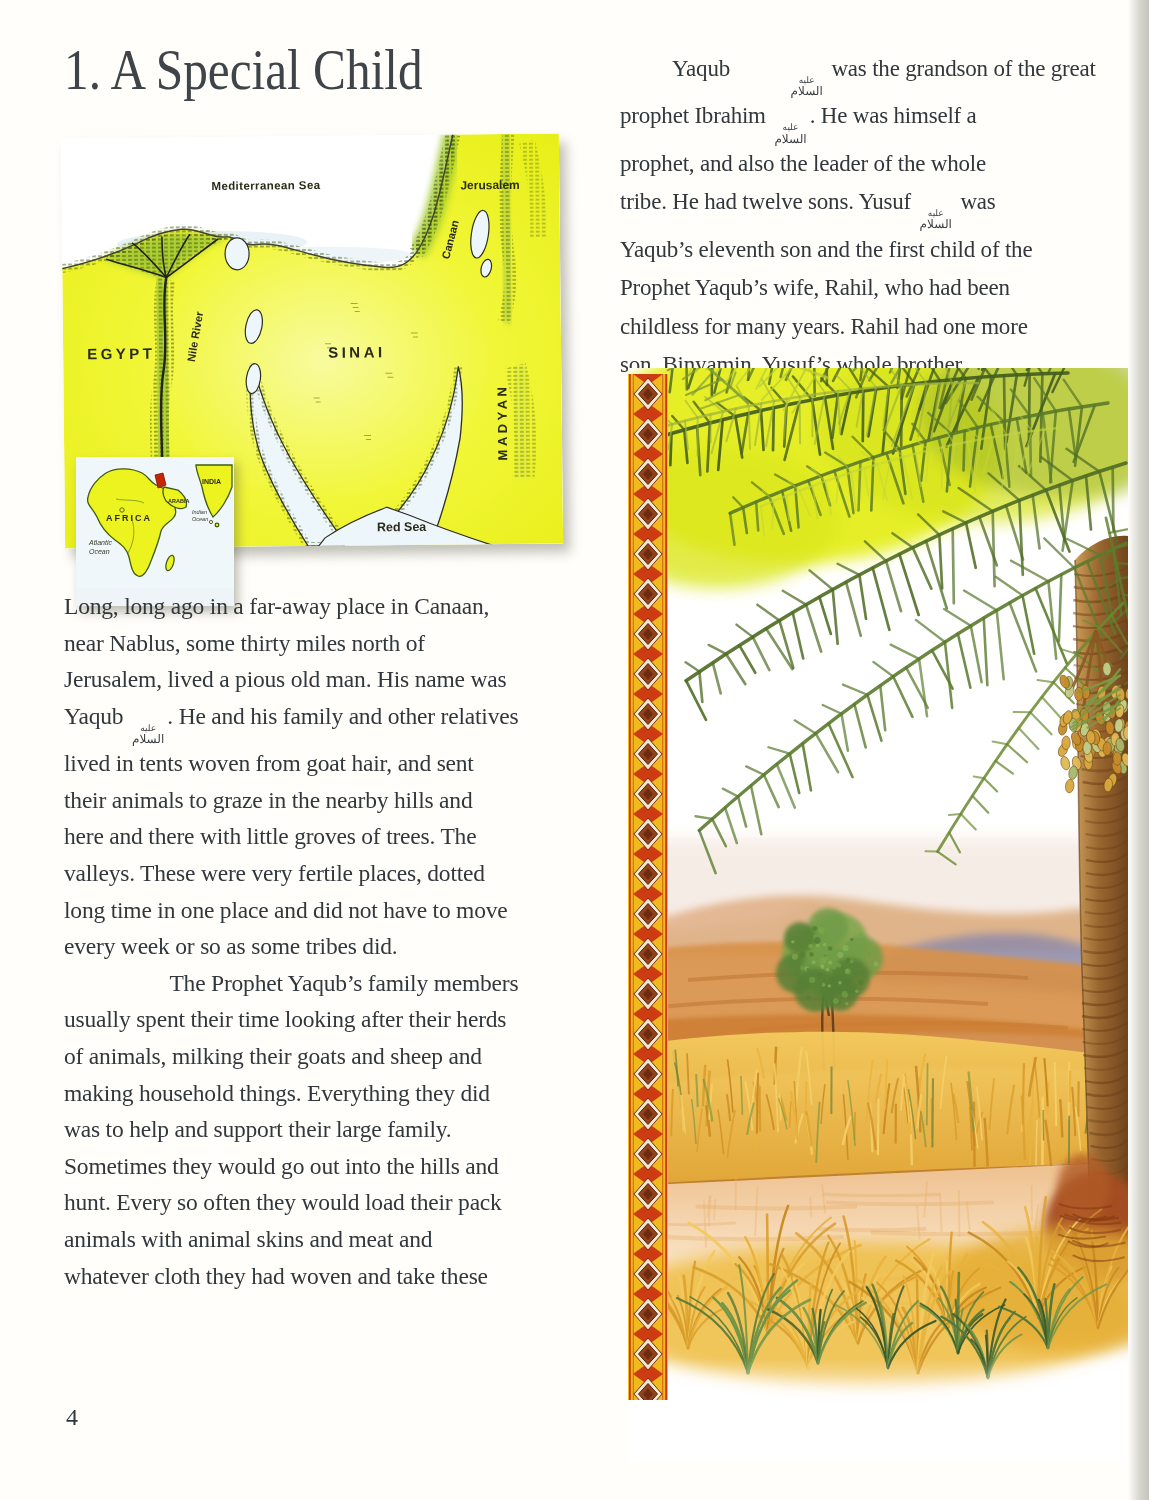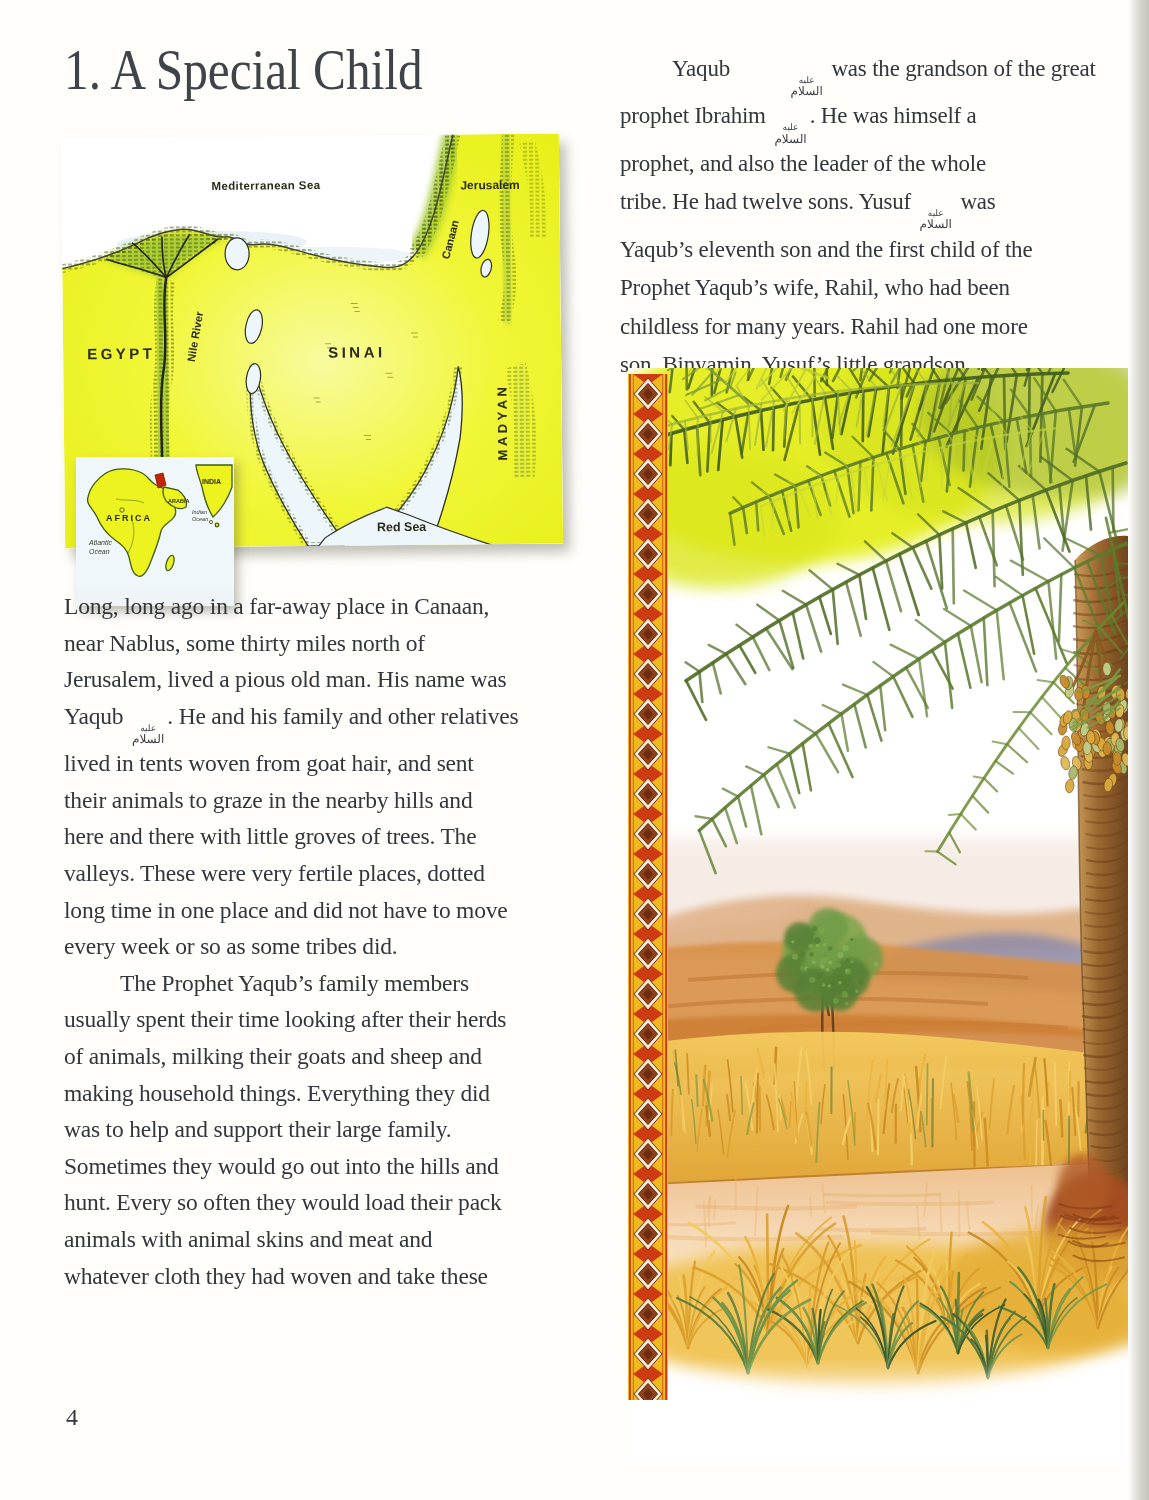--- a/index.html
+++ b/index.html
@@ -170,42 +170,42 @@
             <span>السلام</span>
           </span>. He was himself a</div>
         <div class="tline">prophet, and also the leader of the whole</div>
         <div class="tline">tribe. He had twelve sons. Yusuf <span class="pbuh">
             <span>عليه</span>
             <span>السلام</span>
           </span> was</div>
         <div class="tline">Yaqub’s eleventh son and the first child of the</div>
         <div class="tline">Prophet Yaqub’s wife, Rahil, who had been</div>
         <div class="tline">childless for many years. Rahil had one more</div>
-        <div class="tline">son, Binyamin, Yusuf’s little grandson.</div>
+        <div class="tline">son, Binyamin, Yusuf’s whole brother.</div>
       </div>
   </div>
 
   <div id="leftcol" class="col">
     <div>
         <div class="tline">Long, long ago in a far-away place in Canaan,</div>
         <div class="tline">near Nablus, some thirty miles north of</div>
         <div class="tline">Jerusalem, lived a pious old man. His name was</div>
         <div class="tline">Yaqub <span class="pbuh">
             <span>عليه</span>
             <span>السلام</span>
           </span>. He and his family and other relatives</div>
         <div class="tline">lived in tents woven from goat hair, and sent</div>
         <div class="tline">their animals to graze in the nearby hills and</div>
         <div class="tline">here and there with little groves of trees. The</div>
         <div class="tline">valleys. These were very fertile places, dotted</div>
         <div class="tline">long time in one place and did not have to move</div>
         <div class="tline">every week or so as some tribes did.</div>
       </div>
     <div>
-        <div class="tline" style="text-indent: 56px;">The Prophet Yaqub’s family members</div>
+        <div class="tline" style="text-indent: 56px; text-align: right;">The Prophet Yaqub’s family members</div>
         <div class="tline">usually spent their time looking after their herds</div>
         <div class="tline">of animals, milking their goats and sheep and</div>
         <div class="tline">making household things. Everything they did</div>
         <div class="tline">was to help and support their large family.</div>
         <div class="tline">Sometimes they would go out into the hills and</div>
         <div class="tline">hunt. Every so often they would load their pack</div>
         <div class="tline">animals with animal skins and meat and</div>
         <div class="tline">whatever cloth they had woven and take these</div>
       </div>
   </div>

